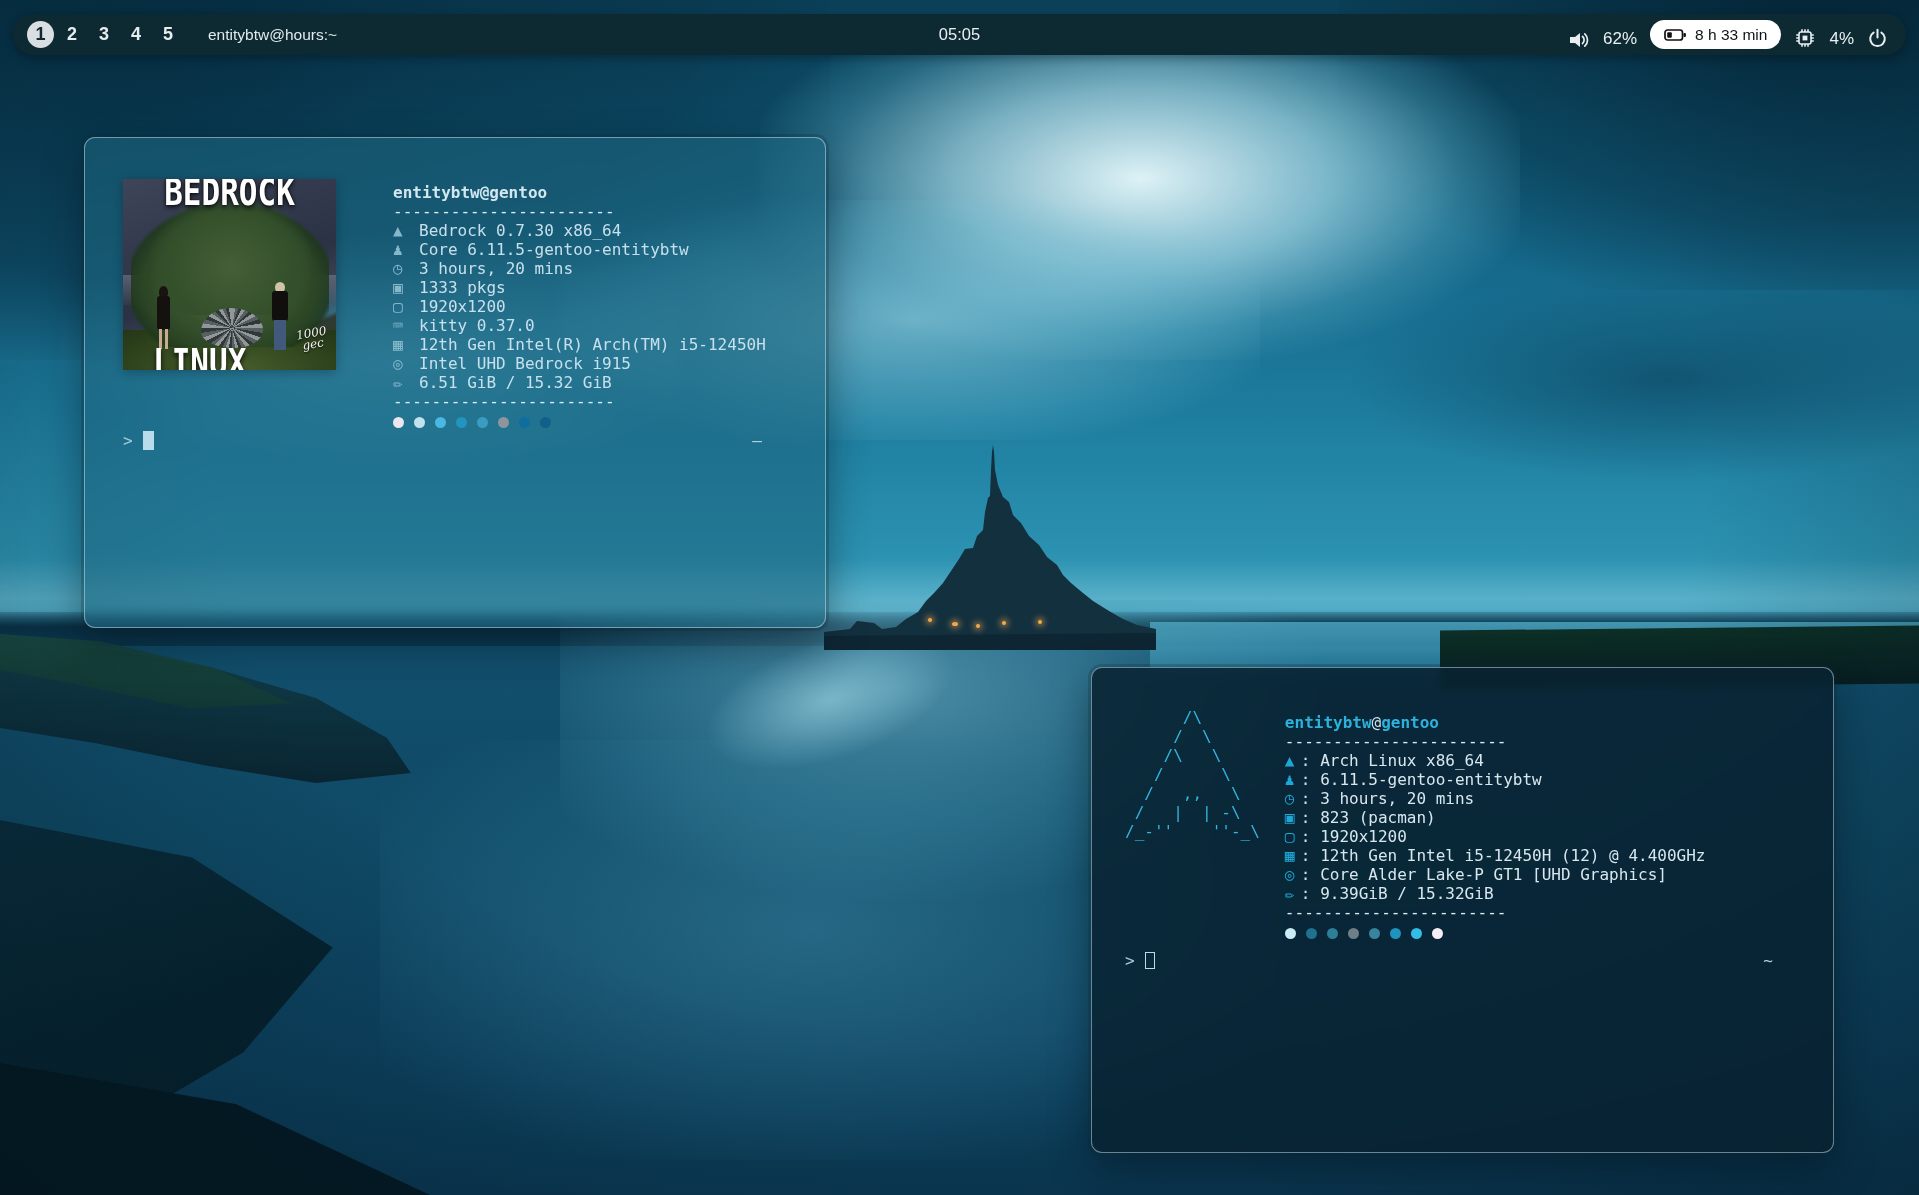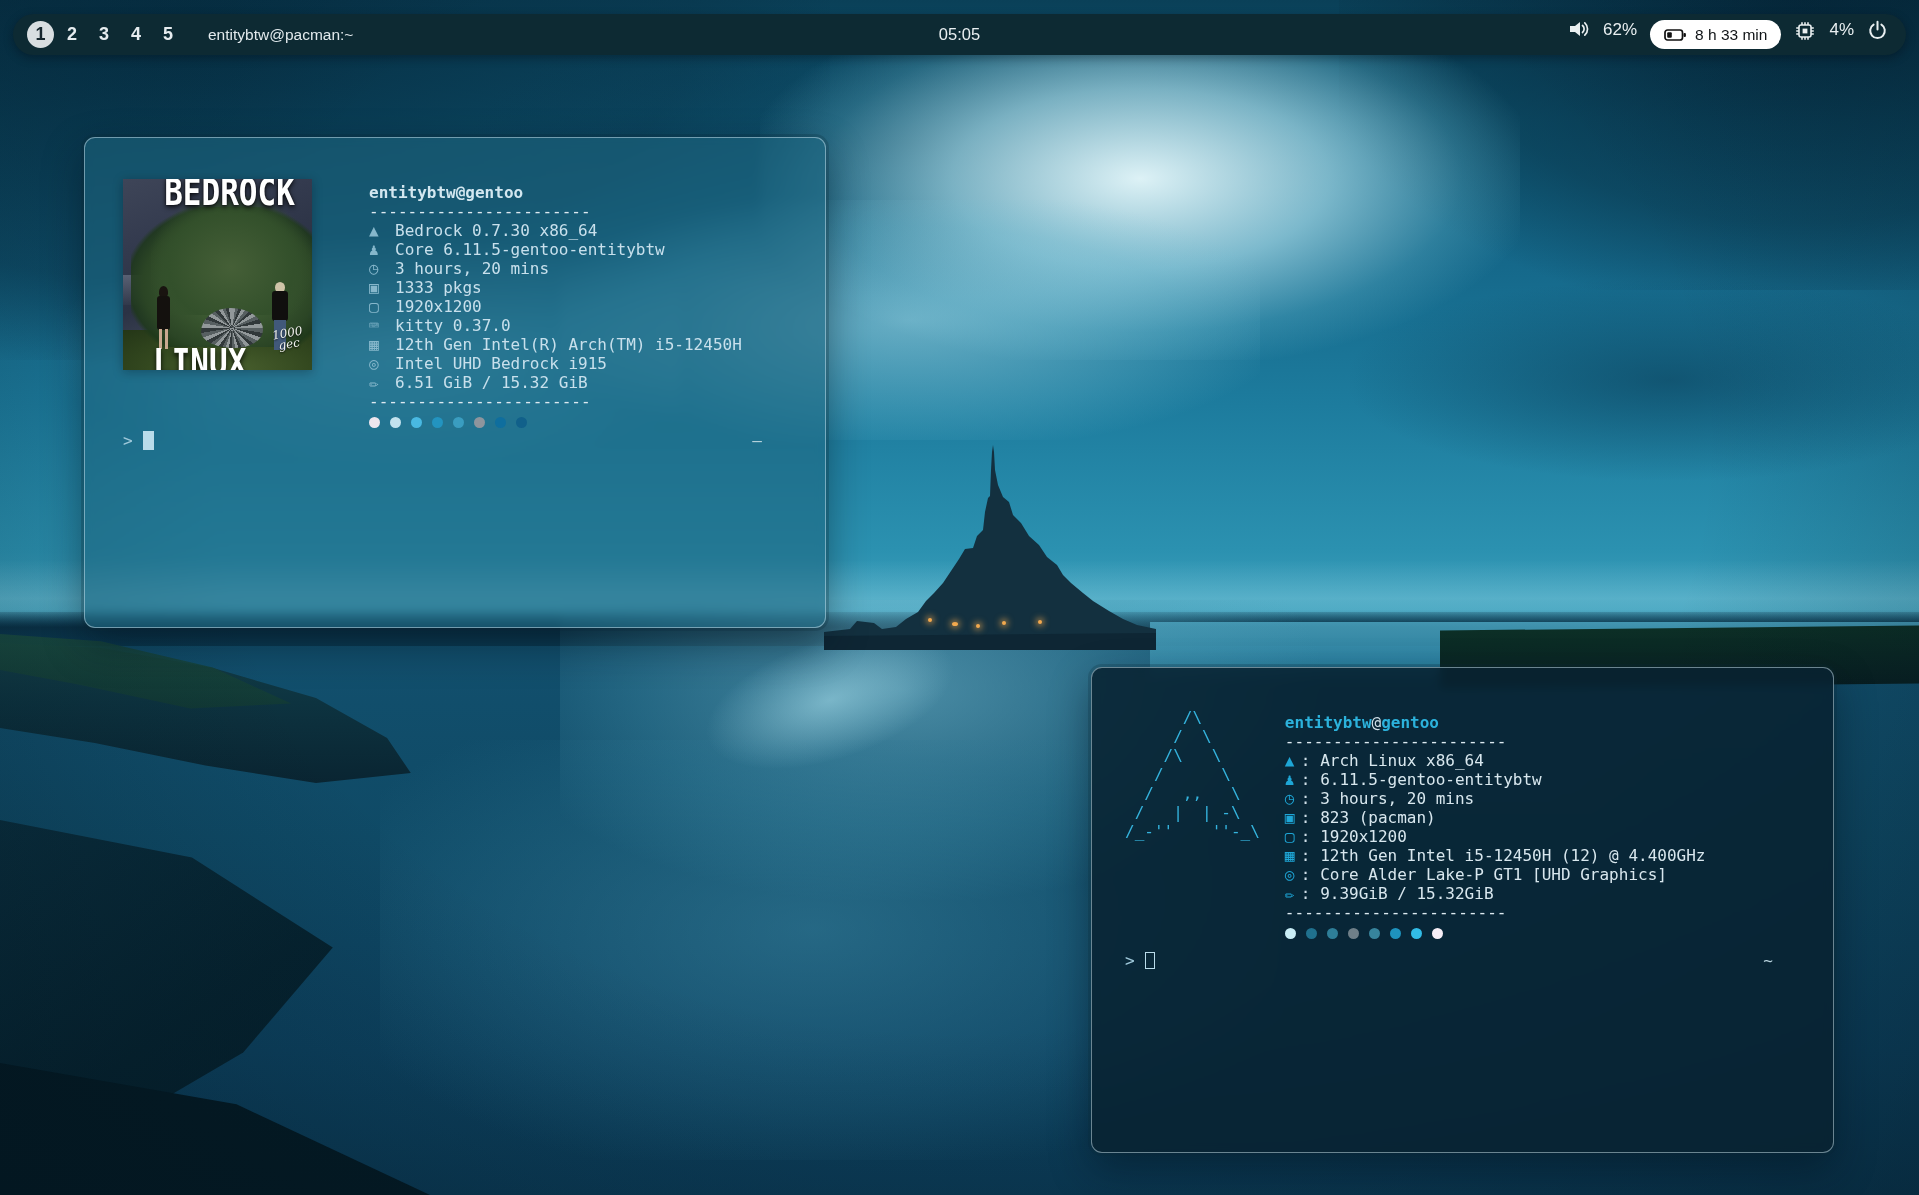--- a/index.html
+++ b/index.html
@@ -62,21 +62,21 @@
   
   #bar { left:13px; top:14px; width:1893px; height:41px; background:#0d2a33;
     border-radius:21px; display:flex; align-items:center; color:#e9eff1;
     font-size:17px; box-shadow:0 3px 10px rgba(0,10,18,.35); }
   #bar .left { display:flex; align-items:center; gap:0; padding-left:12px; }
   .ws { width:32px; text-align:center; font-weight:bold; font-size:18px; color:#e6ecef; cursor:default; }
   .ws.active { width:27px; height:27px; line-height:27px; border-radius:50%;
     background:#d8dee1; color:#15262e; margin:0 2px; }
   .win-title { margin-left:24px; font-size:15.5px; color:#e2eaed; }
   .clock { position:absolute; left:50%; transform:translateX(-50%); font-size:16.5px; }
-  #bar .right { margin-left:auto; display:flex; align-items:flex-start; gap:13px; padding-right:18px; }
+  #bar .right { margin-left:auto; display:flex; align-items:flex-end; gap:13px; padding-right:18px; }
   .pct { font-size:17px; }
   .pill { background:#fff; color:#101417; border-radius:15px; height:29px;
     display:flex; align-items:center; gap:8px; padding:0 14px; font-size:15.5px; font-weight:500; }
   .baricon { display:block; }
 
   
   .term { position:absolute; border-radius:11px; border:1px solid rgba(205,229,239,.5);
     box-shadow:0 0 0 3px rgba(8,40,54,.22), 0 16px 40px rgba(0,16,26,.45);
     font-family:"DejaVu Sans Mono","DejaVu Sans", monospace; font-size:16px; line-height:19px; }
   #term1 { left:84px; top:137px; width:742px; height:491px;
@@ -100,21 +100,21 @@
   .prompt-row { display:flex; align-items:center; }
   #term1 .prompt-row { margin-top:1px; }
   #term2 .prompt-row { margin-top:10px; }
   .pchar { color:#9fc9da; margin-right:10px; }
   .cursor-solid { width:11px; height:19px; background:#b9dcea; display:inline-block; }
   .cursor-hollow { width:10px; height:17px; border:1.5px solid #b9dcea; display:inline-block; }
   .rprompt { margin-left:auto; margin-right:25px; color:#b9d4de; }
   #ascii-logo { color:#35b4de; font-size:16px; line-height:19px; }
 
   
-  #blogo { position:relative; width:189px; height:191px; overflow:hidden; flex:none;
+  #blogo { position:relative; width:213px; height:191px; overflow:hidden; flex:none;
     background:linear-gradient(160deg,#3e4558 0%, #333a4e 28%, #2b3244 52%, #3a4152 66%, #56607257 78%, #2f3a30 80%);
     box-shadow:0 2px 10px rgba(0,10,20,.3); }
   .bl-skyline { position:absolute; left:0; top:96px; width:213px; height:30px;
     background:linear-gradient(180deg, rgba(122,130,148,.55), rgba(70,78,96,.2)); }
   .bl-grass { position:absolute; left:0; bottom:0; width:213px; height:40px;
     background:radial-gradient(ellipse at 50% 100%, #49602e 0%, #33481f 55%, #243617 100%); }
   .bl-tree { position:absolute; left:8px; top:28px; width:198px; height:140px;
     background:radial-gradient(ellipse at 50% 55%, #4c6b3b 0%, #3a5730 35%, #2b4525 62%, rgba(30,56,26,.85) 72%, transparent 76%); }
   .bl-tree2 { position:absolute; left:28px; top:16px; width:160px; height:120px;
     background:radial-gradient(ellipse at 50% 60%, #455f37 0%, #33502b 55%, transparent 74%); }
@@ -183,21 +183,21 @@
   <div class="abs vignette"></div>
 
   <div id="bar" class="abs">
     <div class="left" id="ws-box">
         <div class="ws active">1</div>
         <div class="ws">2</div>
         <div class="ws">3</div>
         <div class="ws">4</div>
         <div class="ws">5</div>
       </div>
-    <div class="win-title">entitybtw@pacman:~</div>
+    <div class="win-title">entitybtw@hours:~</div>
     <div class="clock">05:05</div>
     <div class="right">
       <svg class="baricon" width="22" height="18" viewBox="0 0 22 18">
         <polygon points="2,6 7,6 12,2 12,16 7,12 2,12" fill="#e9eff1"></polygon>
         <path d="M14.5,5.5 A4.6,4.6 0 0 1 14.5,12.5" stroke="#e9eff1" stroke-width="1.7" fill="none" stroke-linecap="round"></path>
         <path d="M16.8,2.8 A8.4,8.4 0 0 1 16.8,15.2" stroke="#e9eff1" stroke-width="1.7" fill="none" stroke-linecap="round"></path>
       </svg>
       <span class="pct">62%</span>
       <div class="pill">
         <svg width="23" height="16" viewBox="0 0 23 16">

